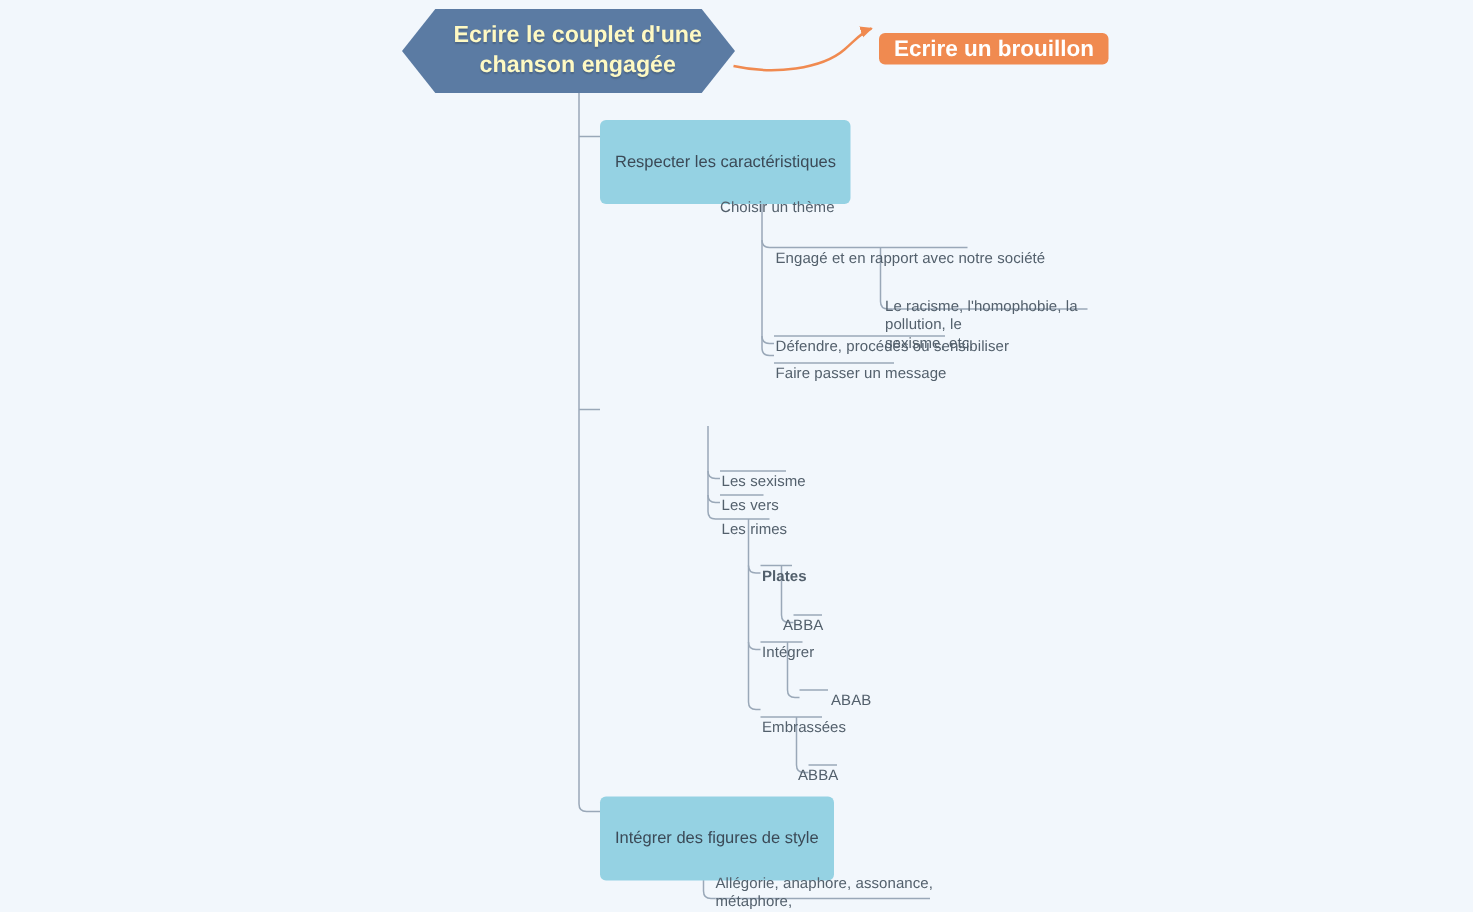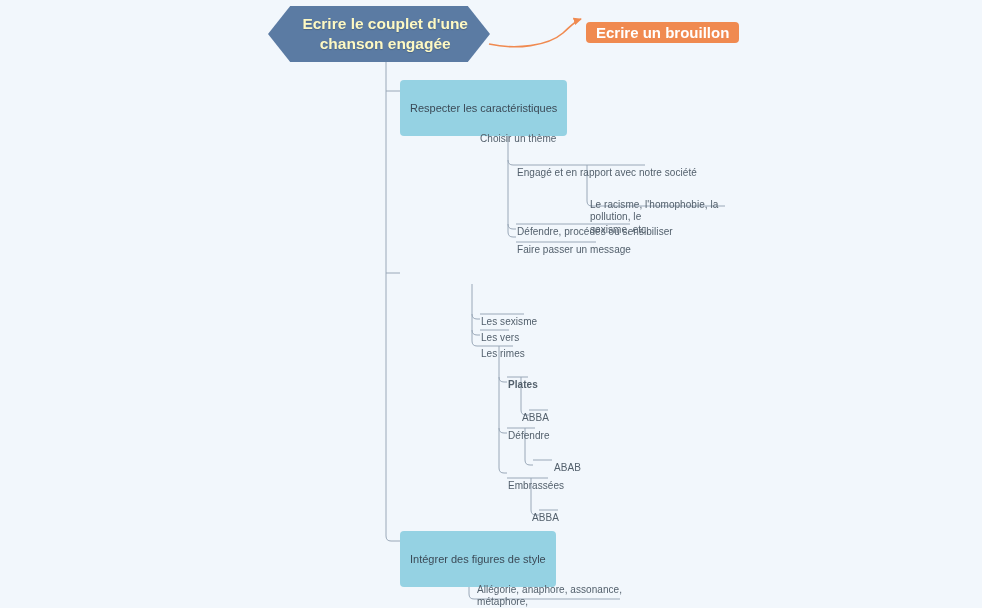--- a/index.html
+++ b/index.html
@@ -219,21 +219,21 @@
 
   <div class="leaf" style="left:508px; top:367px;font-weight:bold;">
     <span>Plates</span>
   </div>
 
   <div class="leaf" style="left:522px; top:400px;">
     <span>ABBA</span>
   </div>
 
   <div class="leaf" style="left:508px; top:418px;">
-    <span>Défendre</span>
+    <span>Intégrer</span>
   </div>
 
   <div class="leaf" style="left:554px; top:450px;">
     <span>ABAB</span>
   </div>
 
   <div class="leaf" style="left:508px; top:468px;">
     <span>Embrassées</span>
   </div>
 

